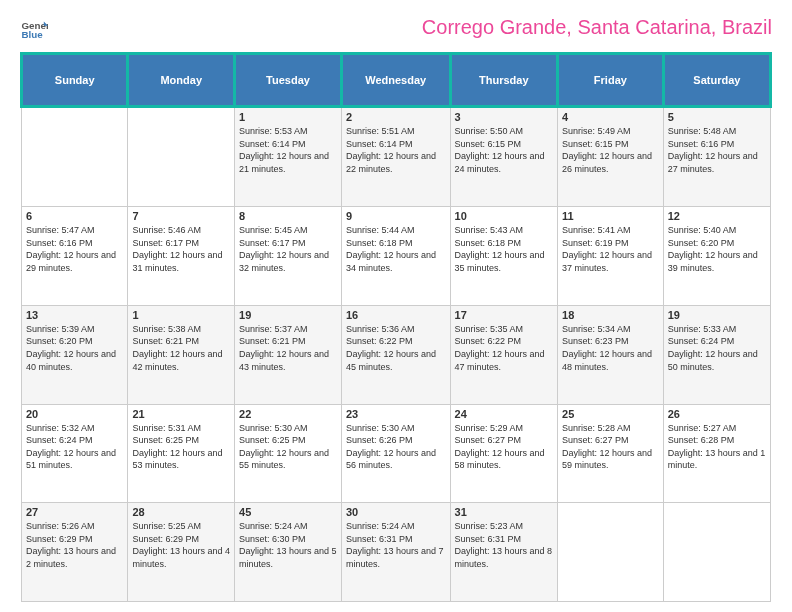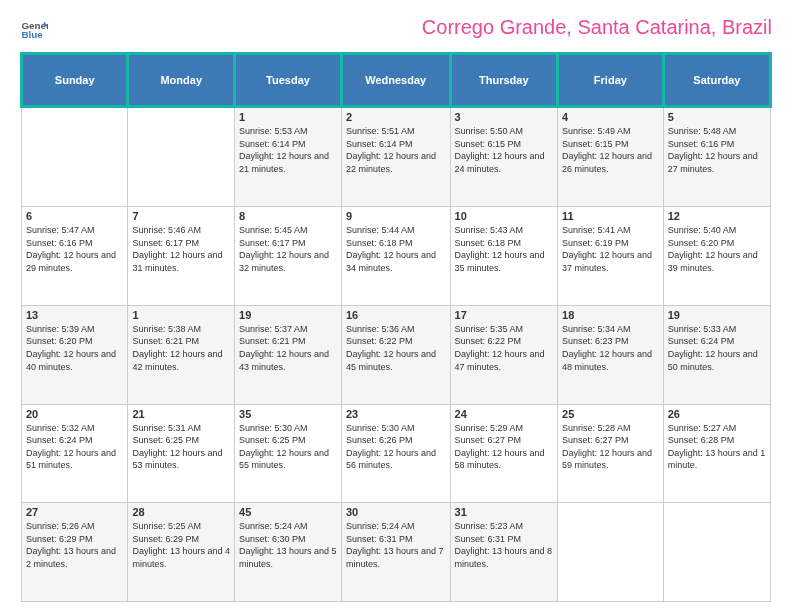--- a/index.html
+++ b/index.html
@@ -203,21 +203,21 @@
         <tr>
           <td>
             <div class="day-number">20</div>
             <div class="day-info">Sunrise: 5:32 AM<br>Sunset: 6:24 PM<br>Daylight: 12 hours and 51 minutes.</div>
           </td>
           <td>
             <div class="day-number">21</div>
             <div class="day-info">Sunrise: 5:31 AM<br>Sunset: 6:25 PM<br>Daylight: 12 hours and 53 minutes.</div>
           </td>
           <td>
-            <div class="day-number">35</div>
+            <div class="day-number">22</div>
             <div class="day-info">Sunrise: 5:30 AM<br>Sunset: 6:25 PM<br>Daylight: 12 hours and 55 minutes.</div>
           </td>
           <td>
             <div class="day-number">23</div>
             <div class="day-info">Sunrise: 5:30 AM<br>Sunset: 6:26 PM<br>Daylight: 12 hours and 56 minutes.</div>
           </td>
           <td>
             <div class="day-number">24</div>
             <div class="day-info">Sunrise: 5:29 AM<br>Sunset: 6:27 PM<br>Daylight: 12 hours and 58 minutes.</div>
           </td>

